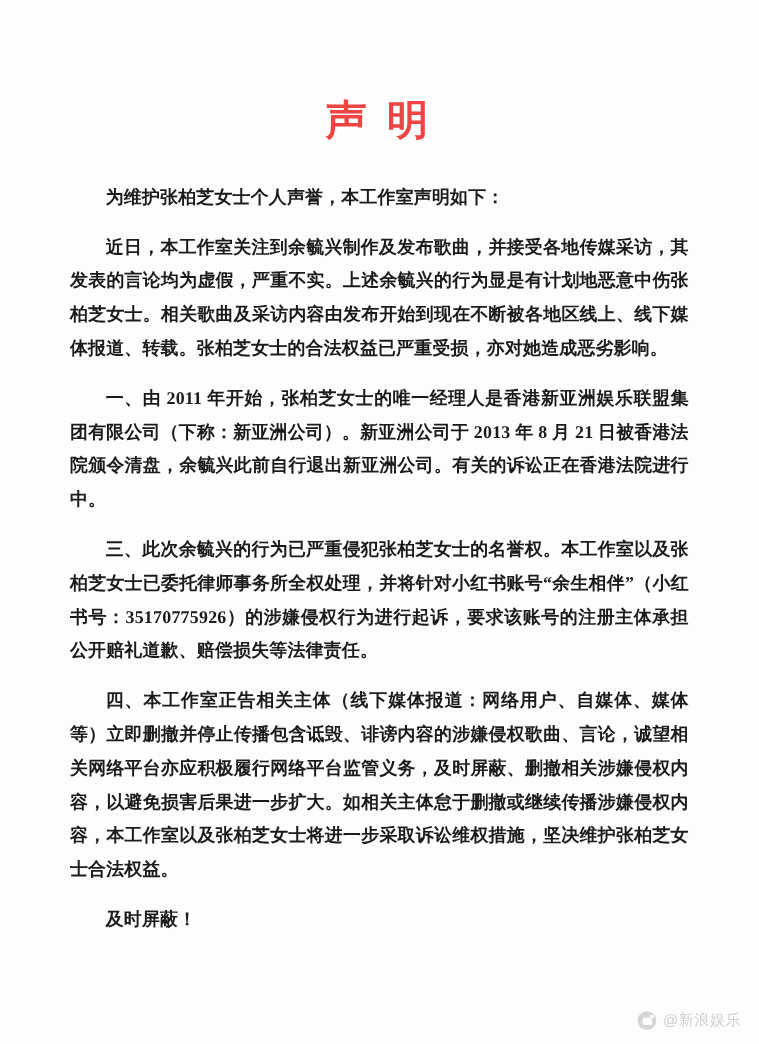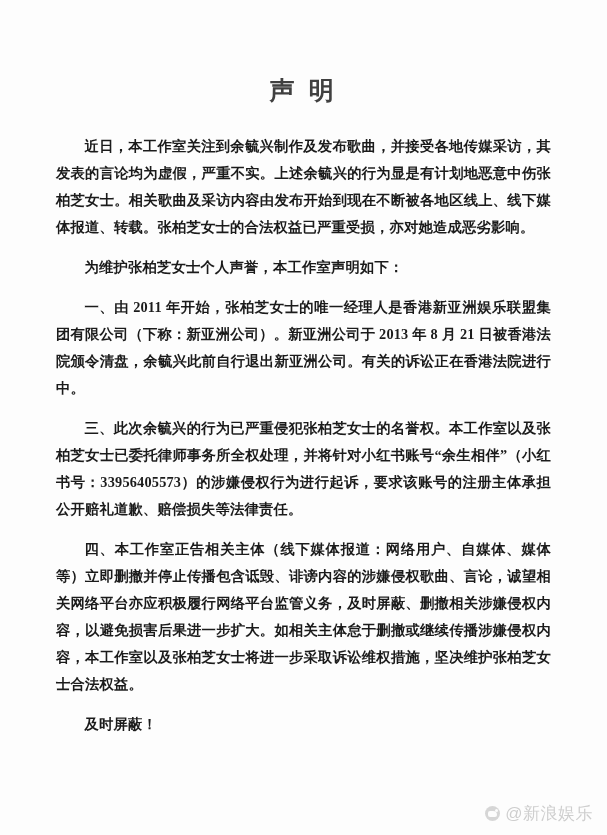--- a/index.html
+++ b/index.html
@@ -24,24 +24,24 @@
     box-sizing: border-box;
   }
   .doc {
     position: absolute;
     left: 56px;
     top: 0;
     width: 495px;
   }
   .title {
     text-align: center;
-    font-size: 25px;
+    font-size: 33px;
     font-weight: bold;
     letter-spacing: 4px;
-    color: #404040;
+    color: #ef4444;
     margin-top: 74px;
     margin-bottom: 26px;
     font-family: "Liberation Serif", "DejaVu Serif", serif;
   }
   .para {
     font-size: 14.3px;
     line-height: 27px;
     color: #1b1b1b;
     text-align: justify;
     text-justify: inter-ideograph;
@@ -82,37 +82,37 @@
     position: absolute;
     left: 9.5px;
     top: 2.8px;
     width: 3.4px;
     height: 3.4px;
     border-radius: 50%;
     background: #fdfdfd;
   }
   .wm-text {
     font-family: "Liberation Sans", sans-serif;
-    font-size: 17px;
+    font-size: 12px;
     color: #a8a8a8;
     letter-spacing: 0.5px;
   }
 </style>
 </head>
 <body>
 
 <div class="page">
   <div class="doc">
 
     <div class="title">声  明</div>
 
+    <p class="para">为维护张柏芝女士个人声誉，本工作室声明如下：</p>
     <p class="para">近日，本工作室关注到余毓兴制作及发布歌曲，并接受各地传媒采访，其发表的言论均为虚假，严重不实。上述余毓兴的行为显是有计划地恶意中伤张柏芝女士。相关歌曲及采访内容由发布开始到现在不断被各地区线上、线下媒体报道、转载。张柏芝女士的合法权益已严重受损，亦对她造成恶劣影响。</p>
-    <p class="para">为维护张柏芝女士个人声誉，本工作室声明如下：</p>
     <p class="para">一、由 2011 年开始，张柏芝女士的唯一经理人是香港新亚洲娱乐联盟集团有限公司（下称：新亚洲公司）。新亚洲公司于 2013 年 8 月 21 日被香港法院颁令清盘，余毓兴此前自行退出新亚洲公司。有关的诉讼正在香港法院进行中。</p>
-    <p class="para">三、此次余毓兴的行为已严重侵犯张柏芝女士的名誉权。本工作室以及张柏芝女士已委托律师事务所全权处理，并将针对小红书账号“余生相伴”（小红书号：33956405573）的涉嫌侵权行为进行起诉，要求该账号的注册主体承担公开赔礼道歉、赔偿损失等法律责任。</p>
+    <p class="para">三、此次余毓兴的行为已严重侵犯张柏芝女士的名誉权。本工作室以及张柏芝女士已委托律师事务所全权处理，并将针对小红书账号“余生相伴”（小红书号：35170775926）的涉嫌侵权行为进行起诉，要求该账号的注册主体承担公开赔礼道歉、赔偿损失等法律责任。</p>
     <p class="para">四、本工作室正告相关主体（线下媒体报道：网络用户、自媒体、媒体等）立即删撤并停止传播包含诋毁、诽谤内容的涉嫌侵权歌曲、言论，诚望相关网络平台亦应积极履行网络平台监管义务，及时屏蔽、删撤相关涉嫌侵权内容，以避免损害后果进一步扩大。如相关主体怠于删撤或继续传播涉嫌侵权内容，本工作室以及张柏芝女士将进一步采取诉讼维权措施，坚决维护张柏芝女士合法权益。</p>
     <p class="para">及时屏蔽！</p>
 
   </div>
 
   <div class="watermark">
     <span class="wm-logo"></span>
     <span class="wm-text">@新浪娱乐</span>
   </div>
 </div>

